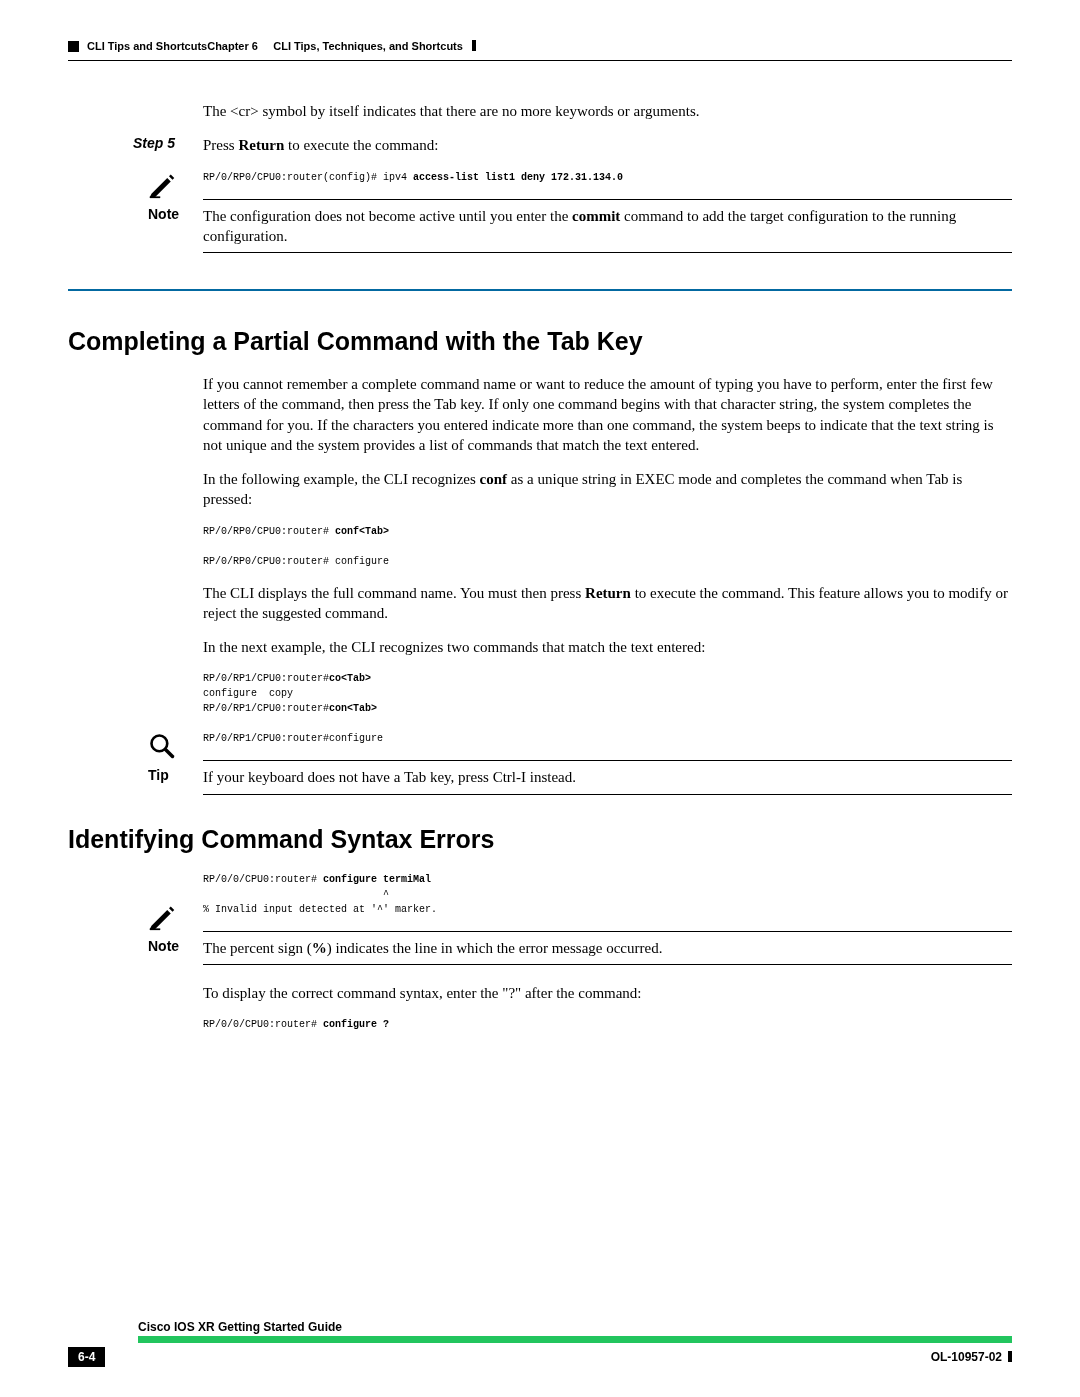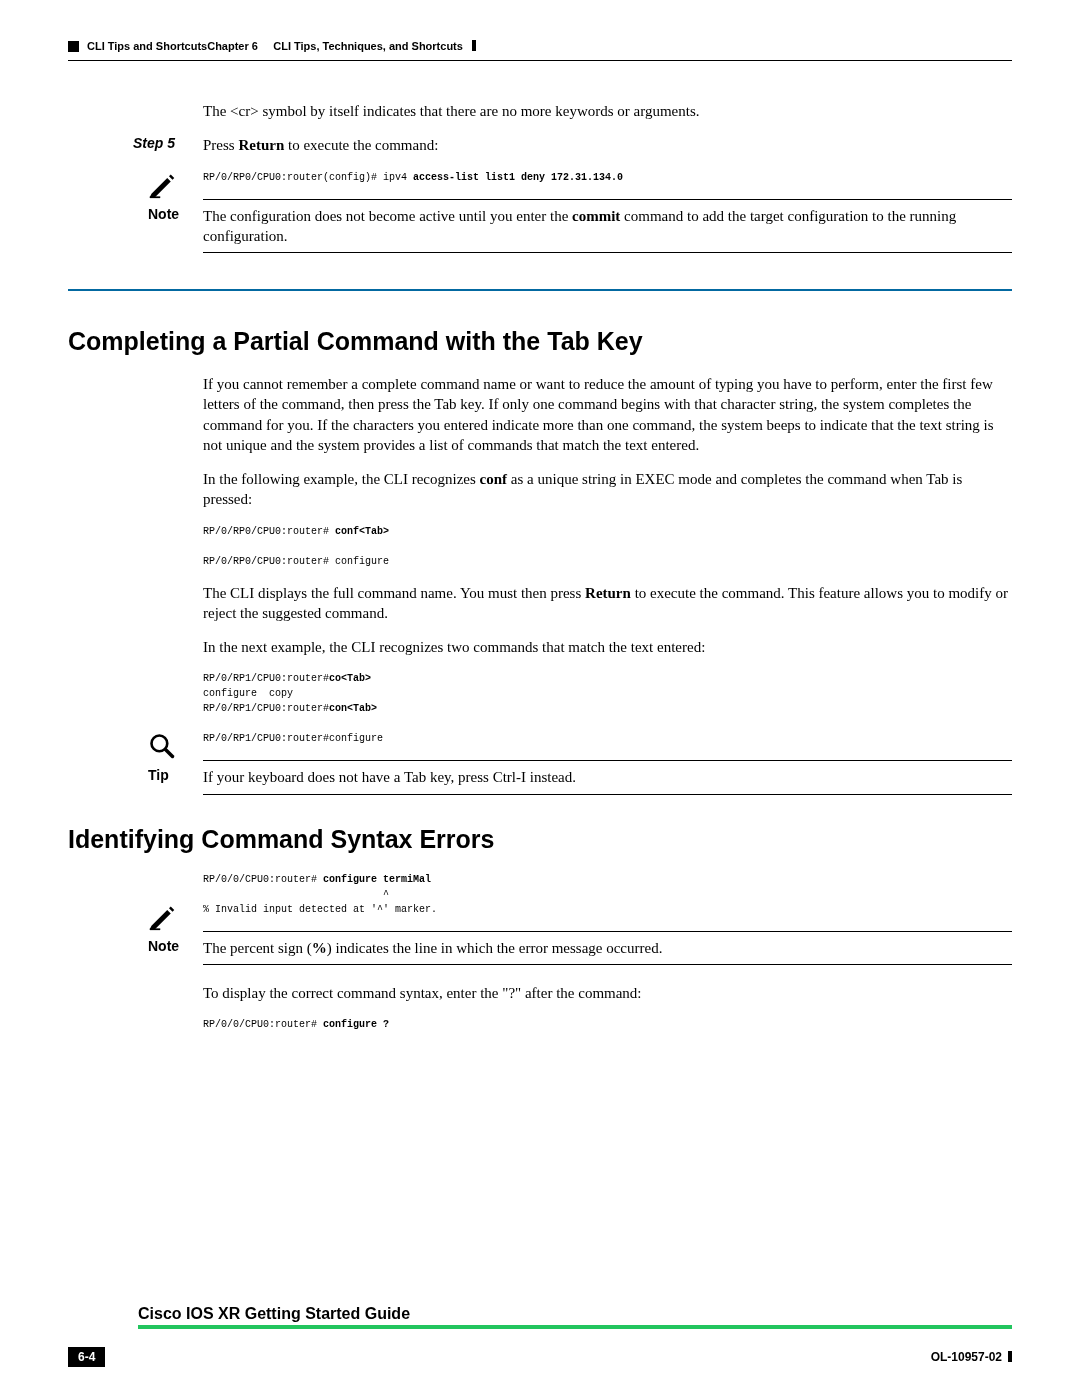--- a/index.html
+++ b/index.html
@@ -130,30 +130,30 @@
   }
   .footer {
     position: absolute;
     bottom: 30px;
     left: 68px;
     right: 68px;
   }
   .footer-title {
     font-family: Arial, Helvetica, sans-serif;
     font-weight: bold;
-    font-size: 16px;
-    border-bottom: 4px solid #22c55e;
+    font-size: 12px;
+    border-bottom: 7px solid #22c55e;
     padding-bottom: 2px;
     margin-left: 70px;
   }
   .footer-row {
     display: flex;
     justify-content: space-between;
     align-items: center;
-    margin-top: 18px;
+    margin-top: 4px;
     font-family: Arial, Helvetica, sans-serif;
     font-weight: bold;
     font-size: 12px;
   }
   .page-num {
     background: #000;
     color: #fff;
     padding: 3px 10px;
     font-size: 12px;
   }

